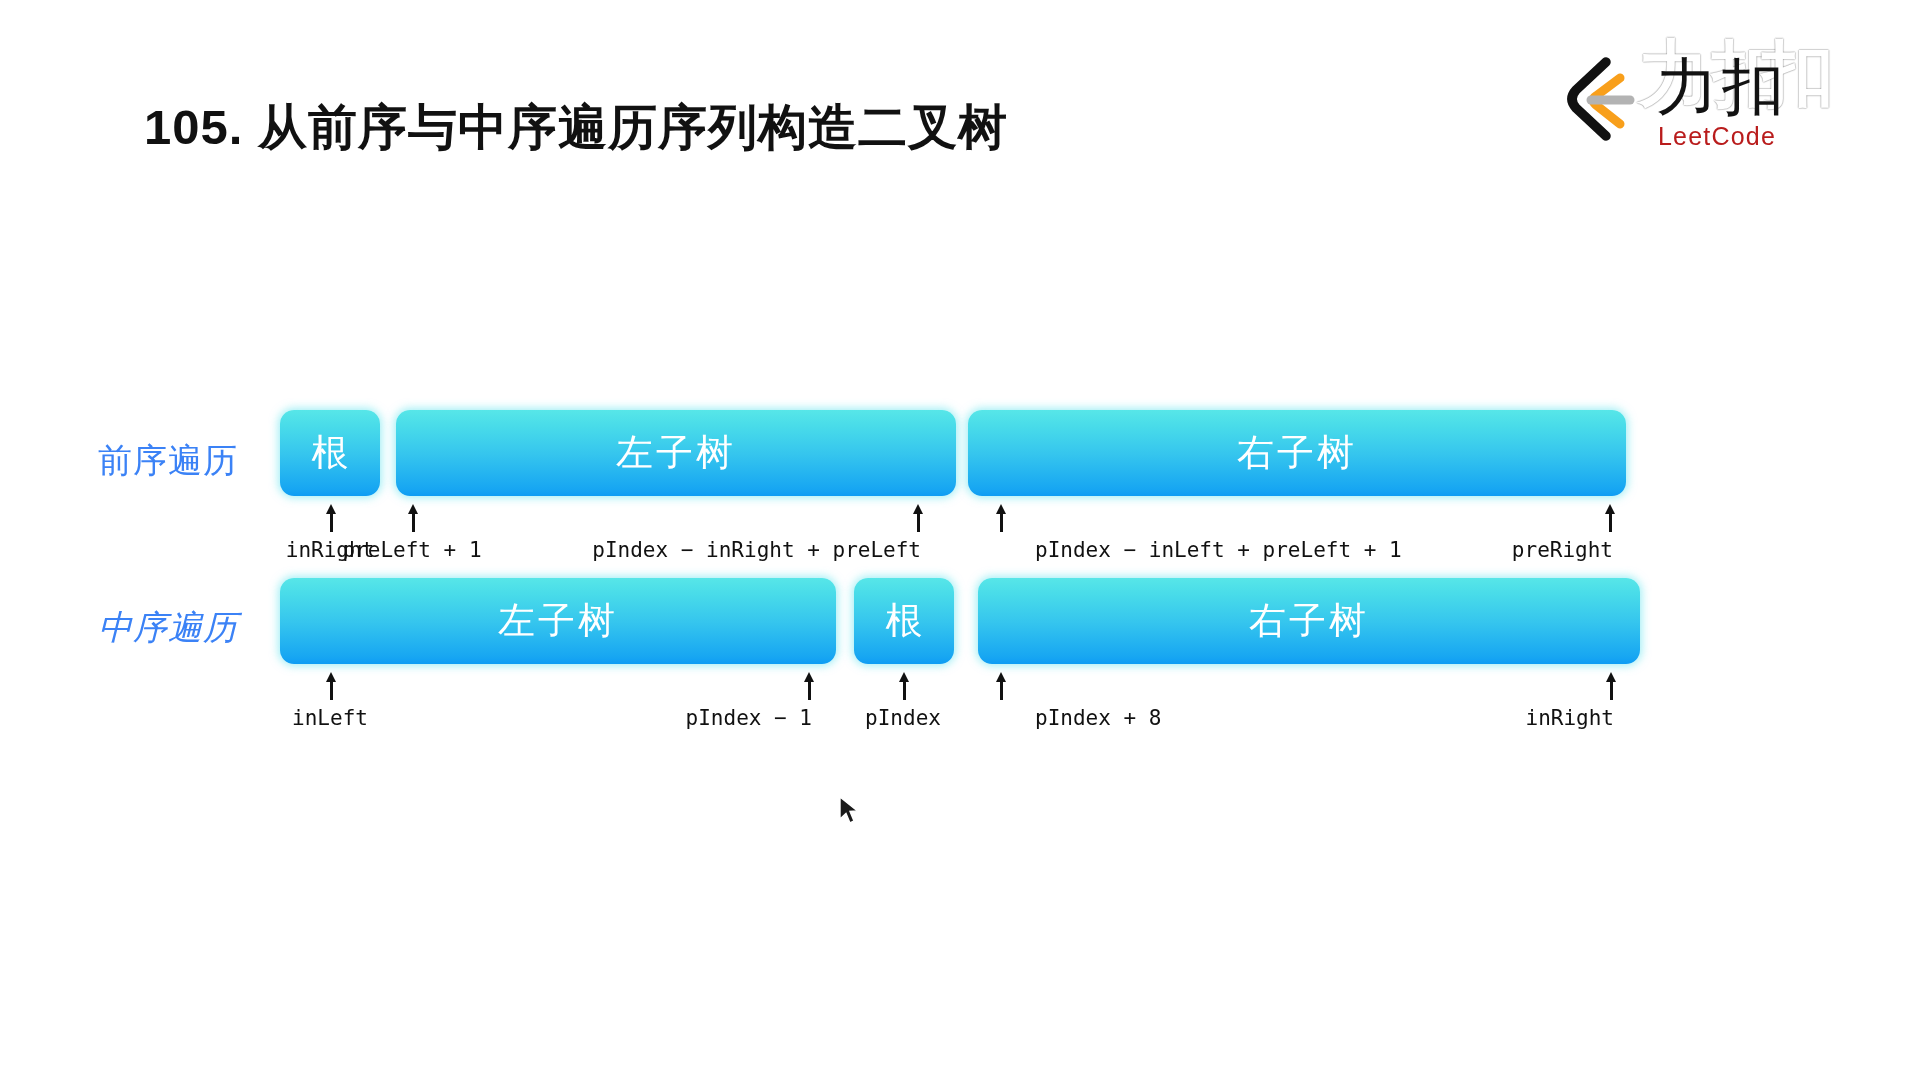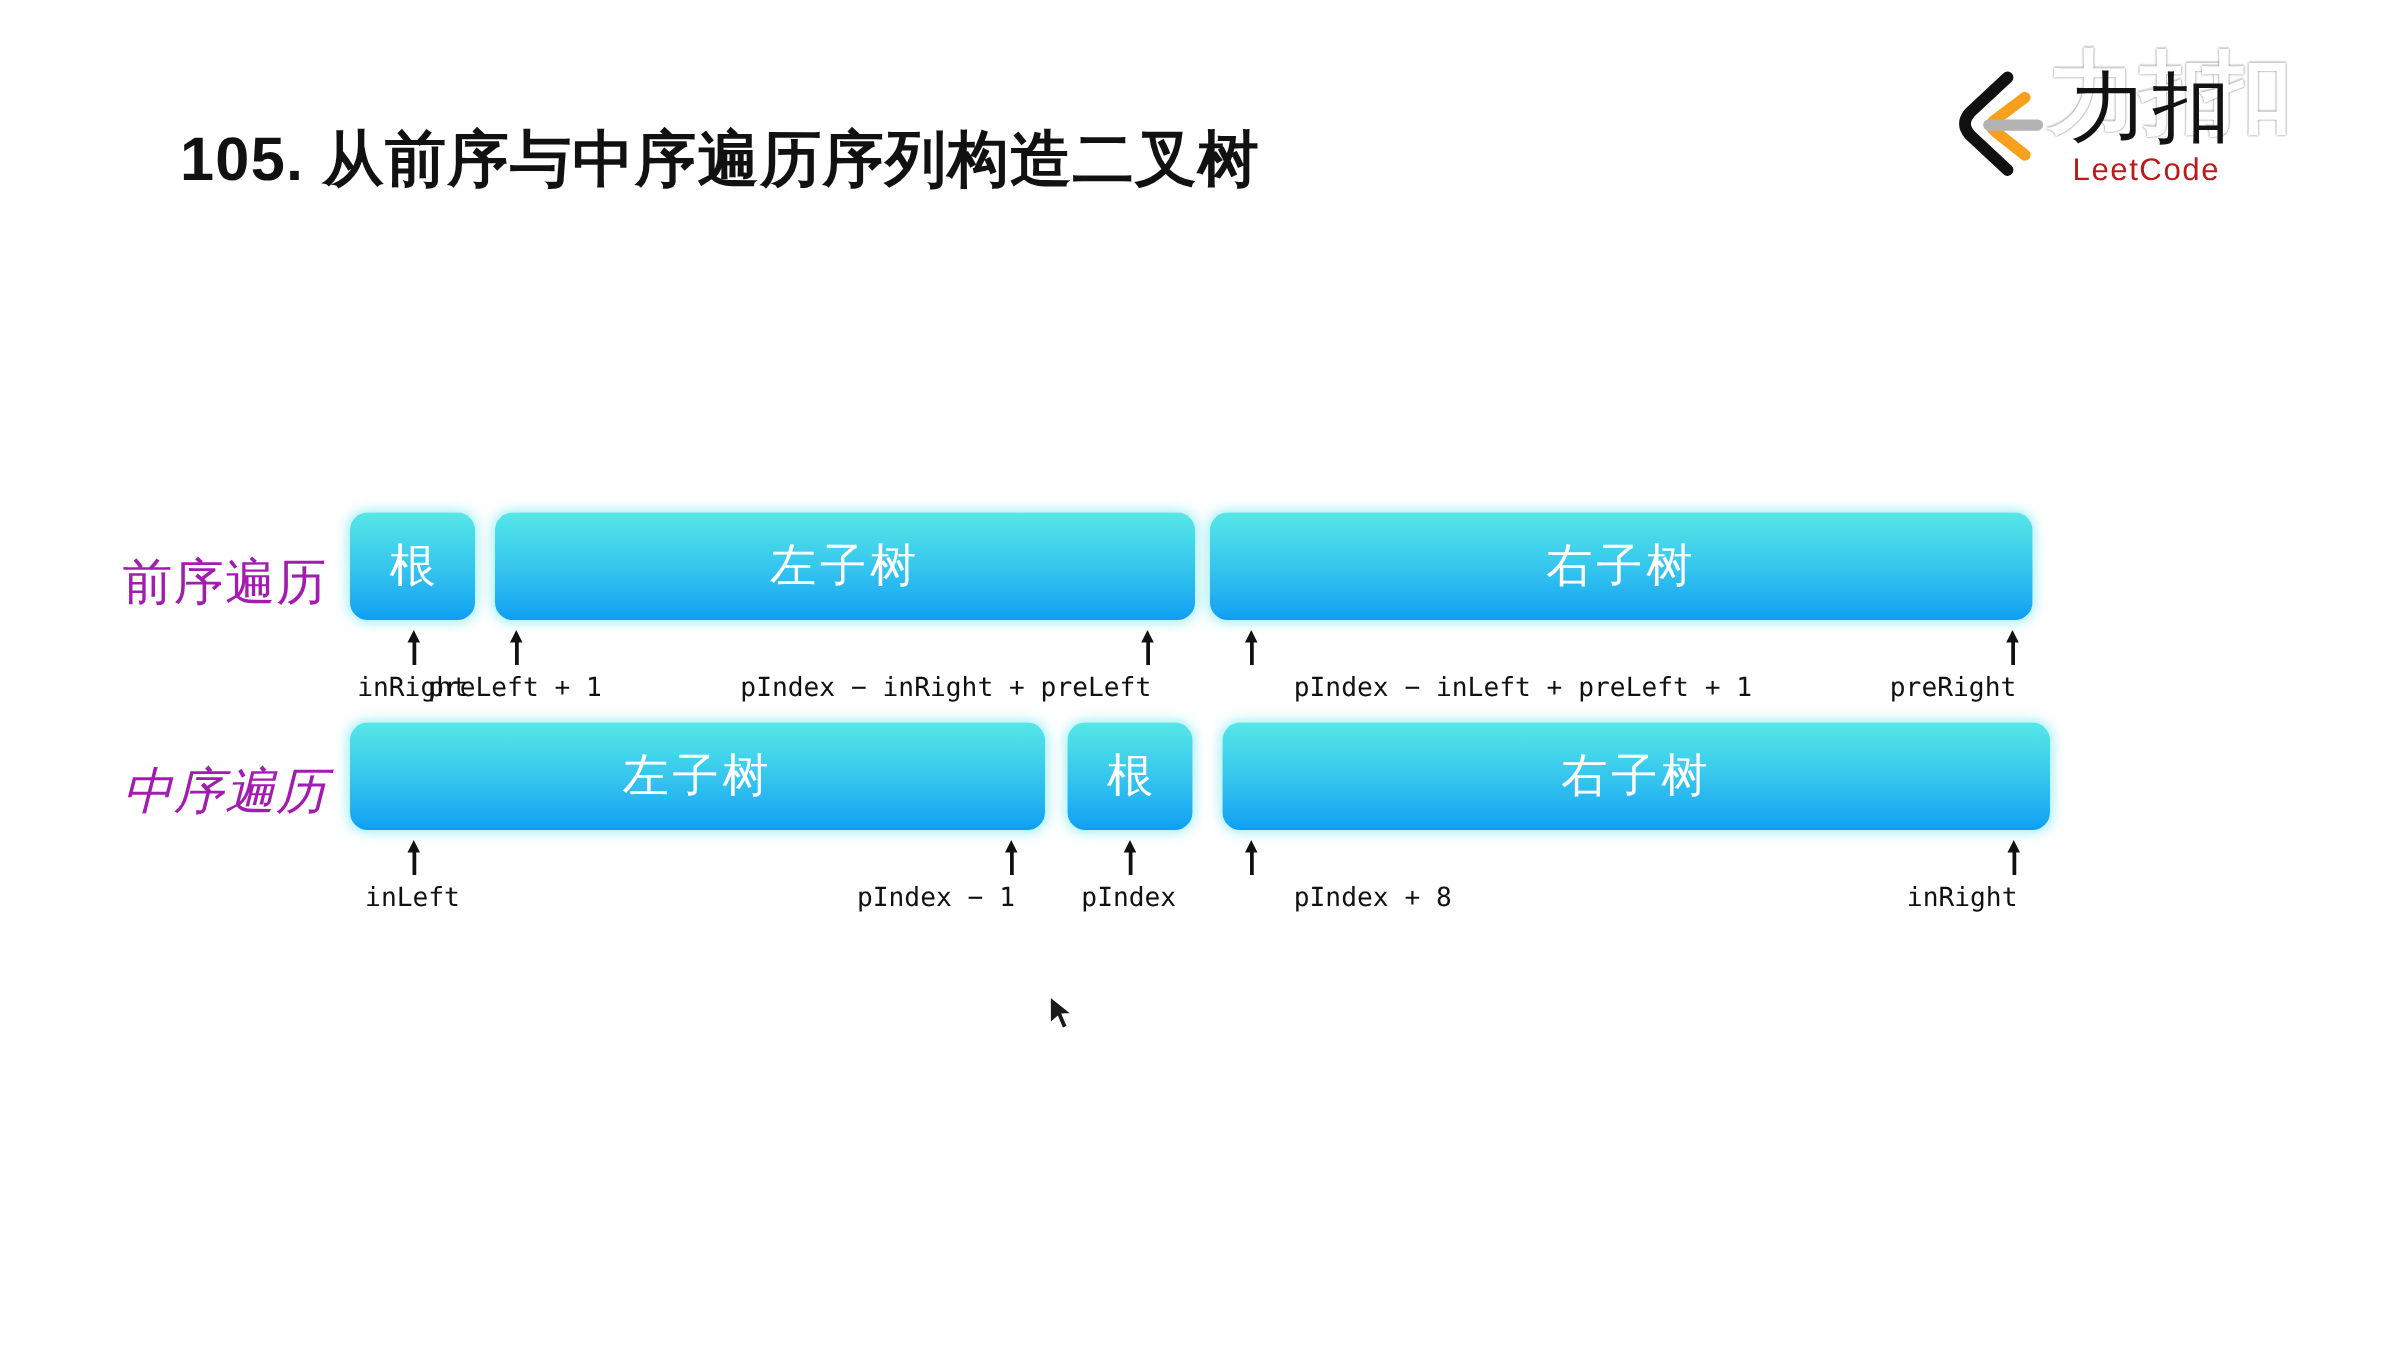--- a/index.html
+++ b/index.html
@@ -86,22 +86,22 @@
     top: 70px;
     font-size: 25px;
     color: #b91c1c;
     letter-spacing: 1.2px;
     white-space: nowrap;
   }
 
   
   .row-label {
     position: absolute;
-    font-size: 40px;
-    color: #a21caf;
+    font-size: 34px;
+    color: #3b82f6;
     letter-spacing: 1px;
     white-space: nowrap;
   }
   #label-preorder { left: 98px; top: 438px; }
   #label-inorder  { left: 98px; top: 605px; font-style: italic; }
 
   .seg {
     position: absolute;
     border-radius: 14px;
     background: linear-gradient(to bottom, #57e6e8 0%, #49dce9 18%, #35c5ee 52%, #17a6f2 92%, #0e9cf4 100%);

